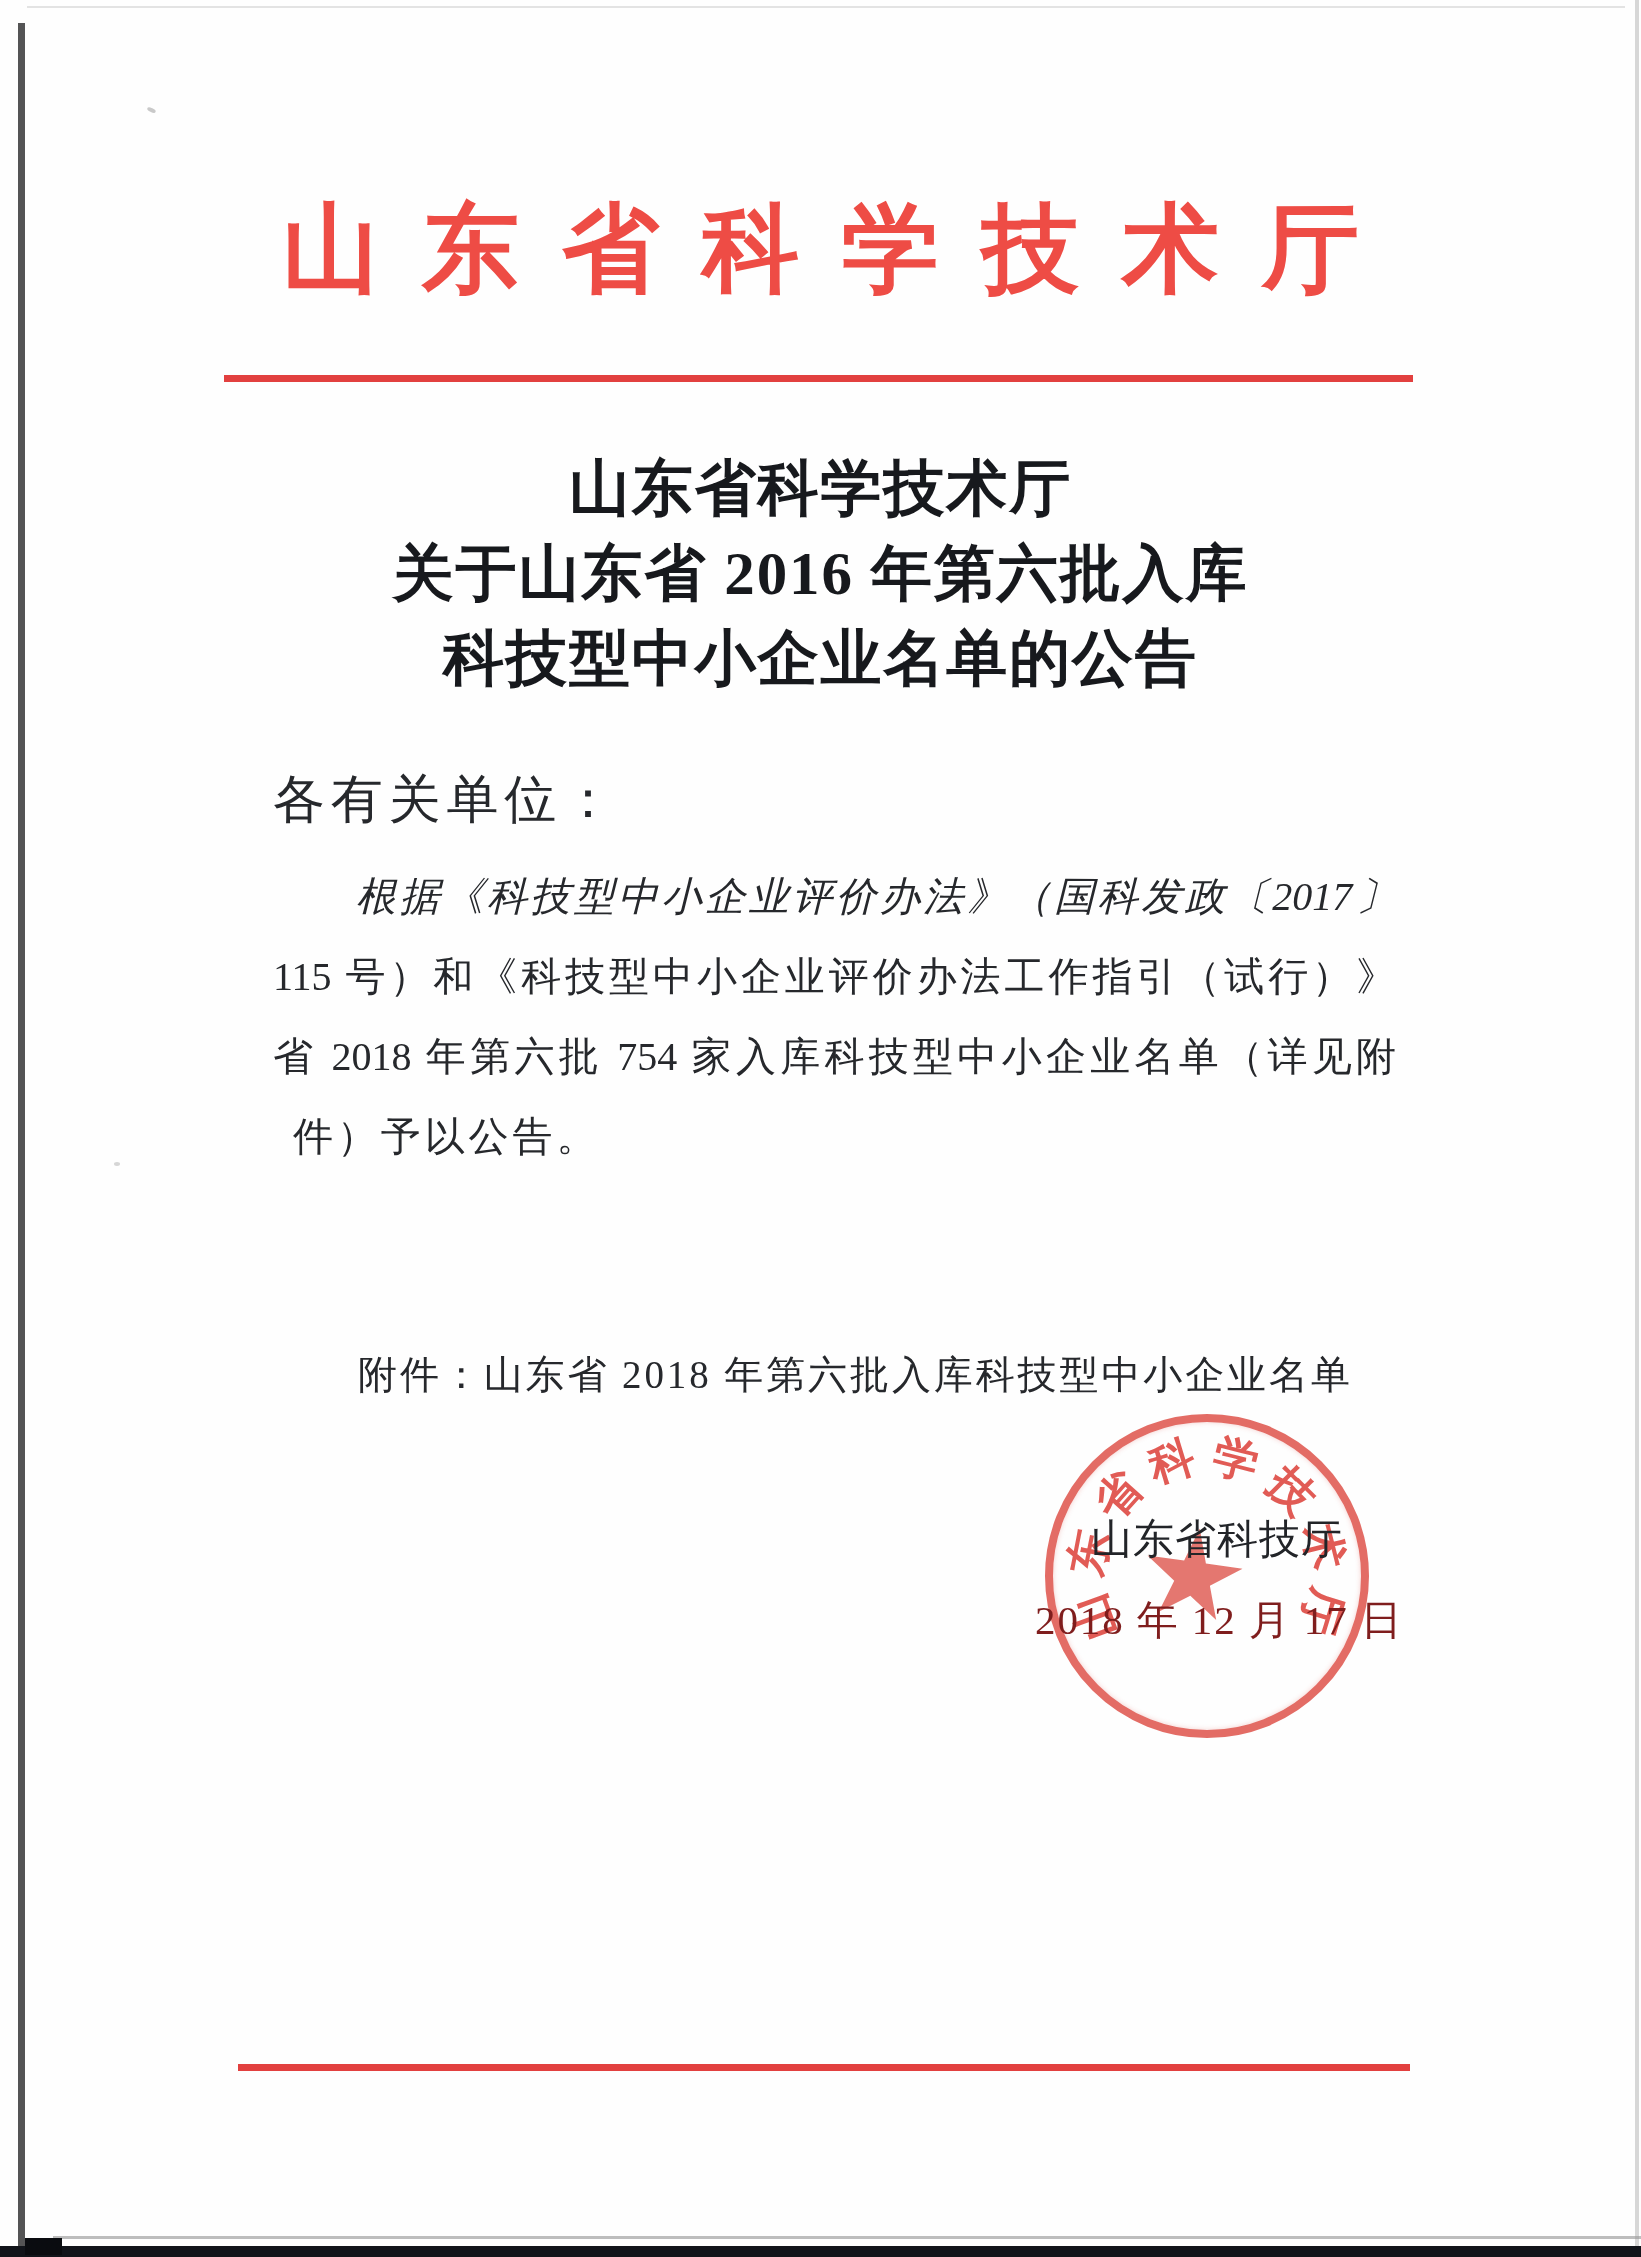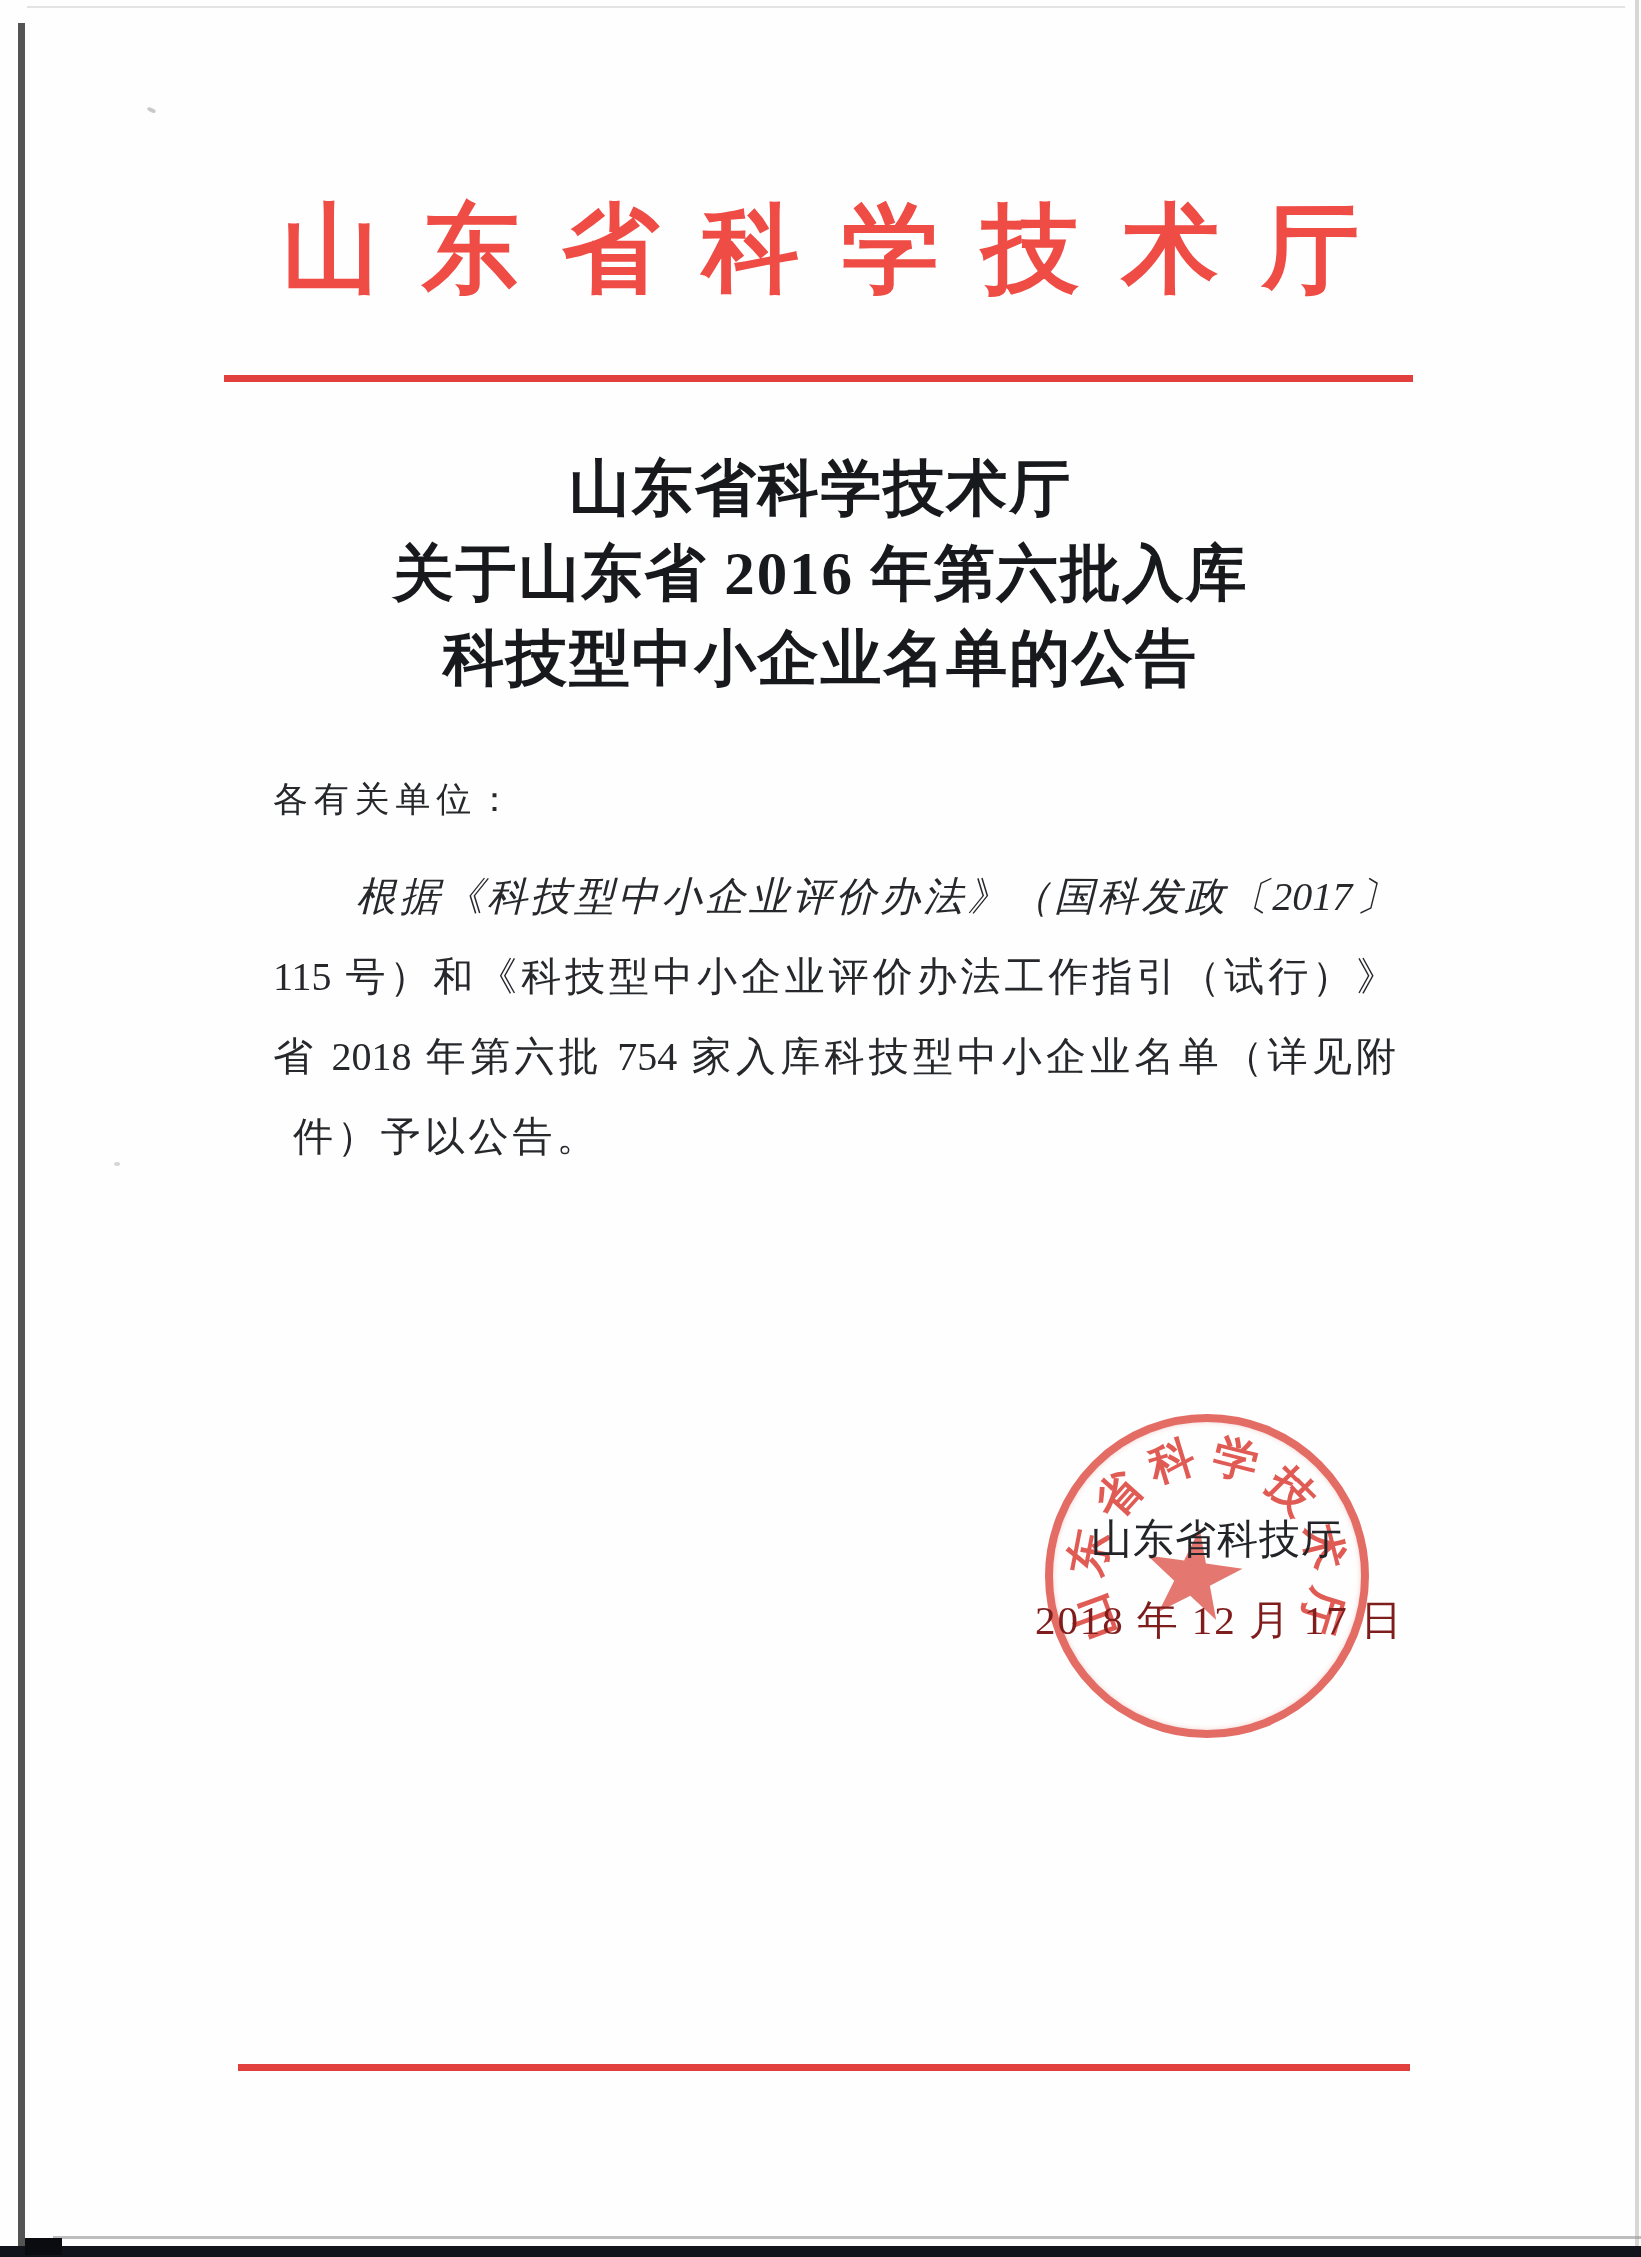--- a/index.html
+++ b/index.html
@@ -32,21 +32,21 @@
 
   
   .doc-title{
     position:absolute;left:0;top:446px;width:1641px;text-align:center;
     color:#17191d;font-weight:bold;font-size:61px;line-height:85px;letter-spacing:1.9px;
   }
 
   
   .salutation{
     position:absolute;left:273px;top:776px;
-    color:#26282c;font-size:35px;line-height:48px;letter-spacing:5.8px;
+    color:#26282c;font-size:52px;line-height:48px;letter-spacing:5.8px;
   }
   .body-text{
     position:absolute;left:273px;top:857px;width:1123px;
     color:#26282c;font-size:40px;
   }
   .body-line{height:80px;line-height:80px;text-align:justify;text-align-last:justify;white-space:nowrap;}
   .body-line.first{text-indent:83px;font-style:italic;}
   .body-line.last{text-align-last:left;letter-spacing:3.9px;margin-left:20px;}
 
   .attachment{
@@ -115,20 +115,21 @@
 
   <div class="salutation">各有关单位：</div>
 
   <div class="body-text">
     <div class="body-line first">根据《科技型中小企业评价办法》（国科发政〔2017〕</div>
     <div class="body-line">115 号）和《科技型中小企业评价办法工作指引（试行）》</div>
     <div class="body-line">省 2018 年第六批 754 家入库科技型中小企业名单（详见附</div>
     <div class="body-line last">件）予以公告。</div>
   </div>
 
+  <div class="attachment">附件：山东省 2018 年第六批入库科技型中小企业名单</div>
 
   <div class="stamp">
     <div class="stamp-ring"></div>
     <div class="stamp-star"></div>
     <div class="stamp-arc">
       <span class="c0">山</span>
       <span class="c1">东</span>
       <span class="c2">省</span>
       <span class="c3">科</span>
       <span class="c4">学</span>

